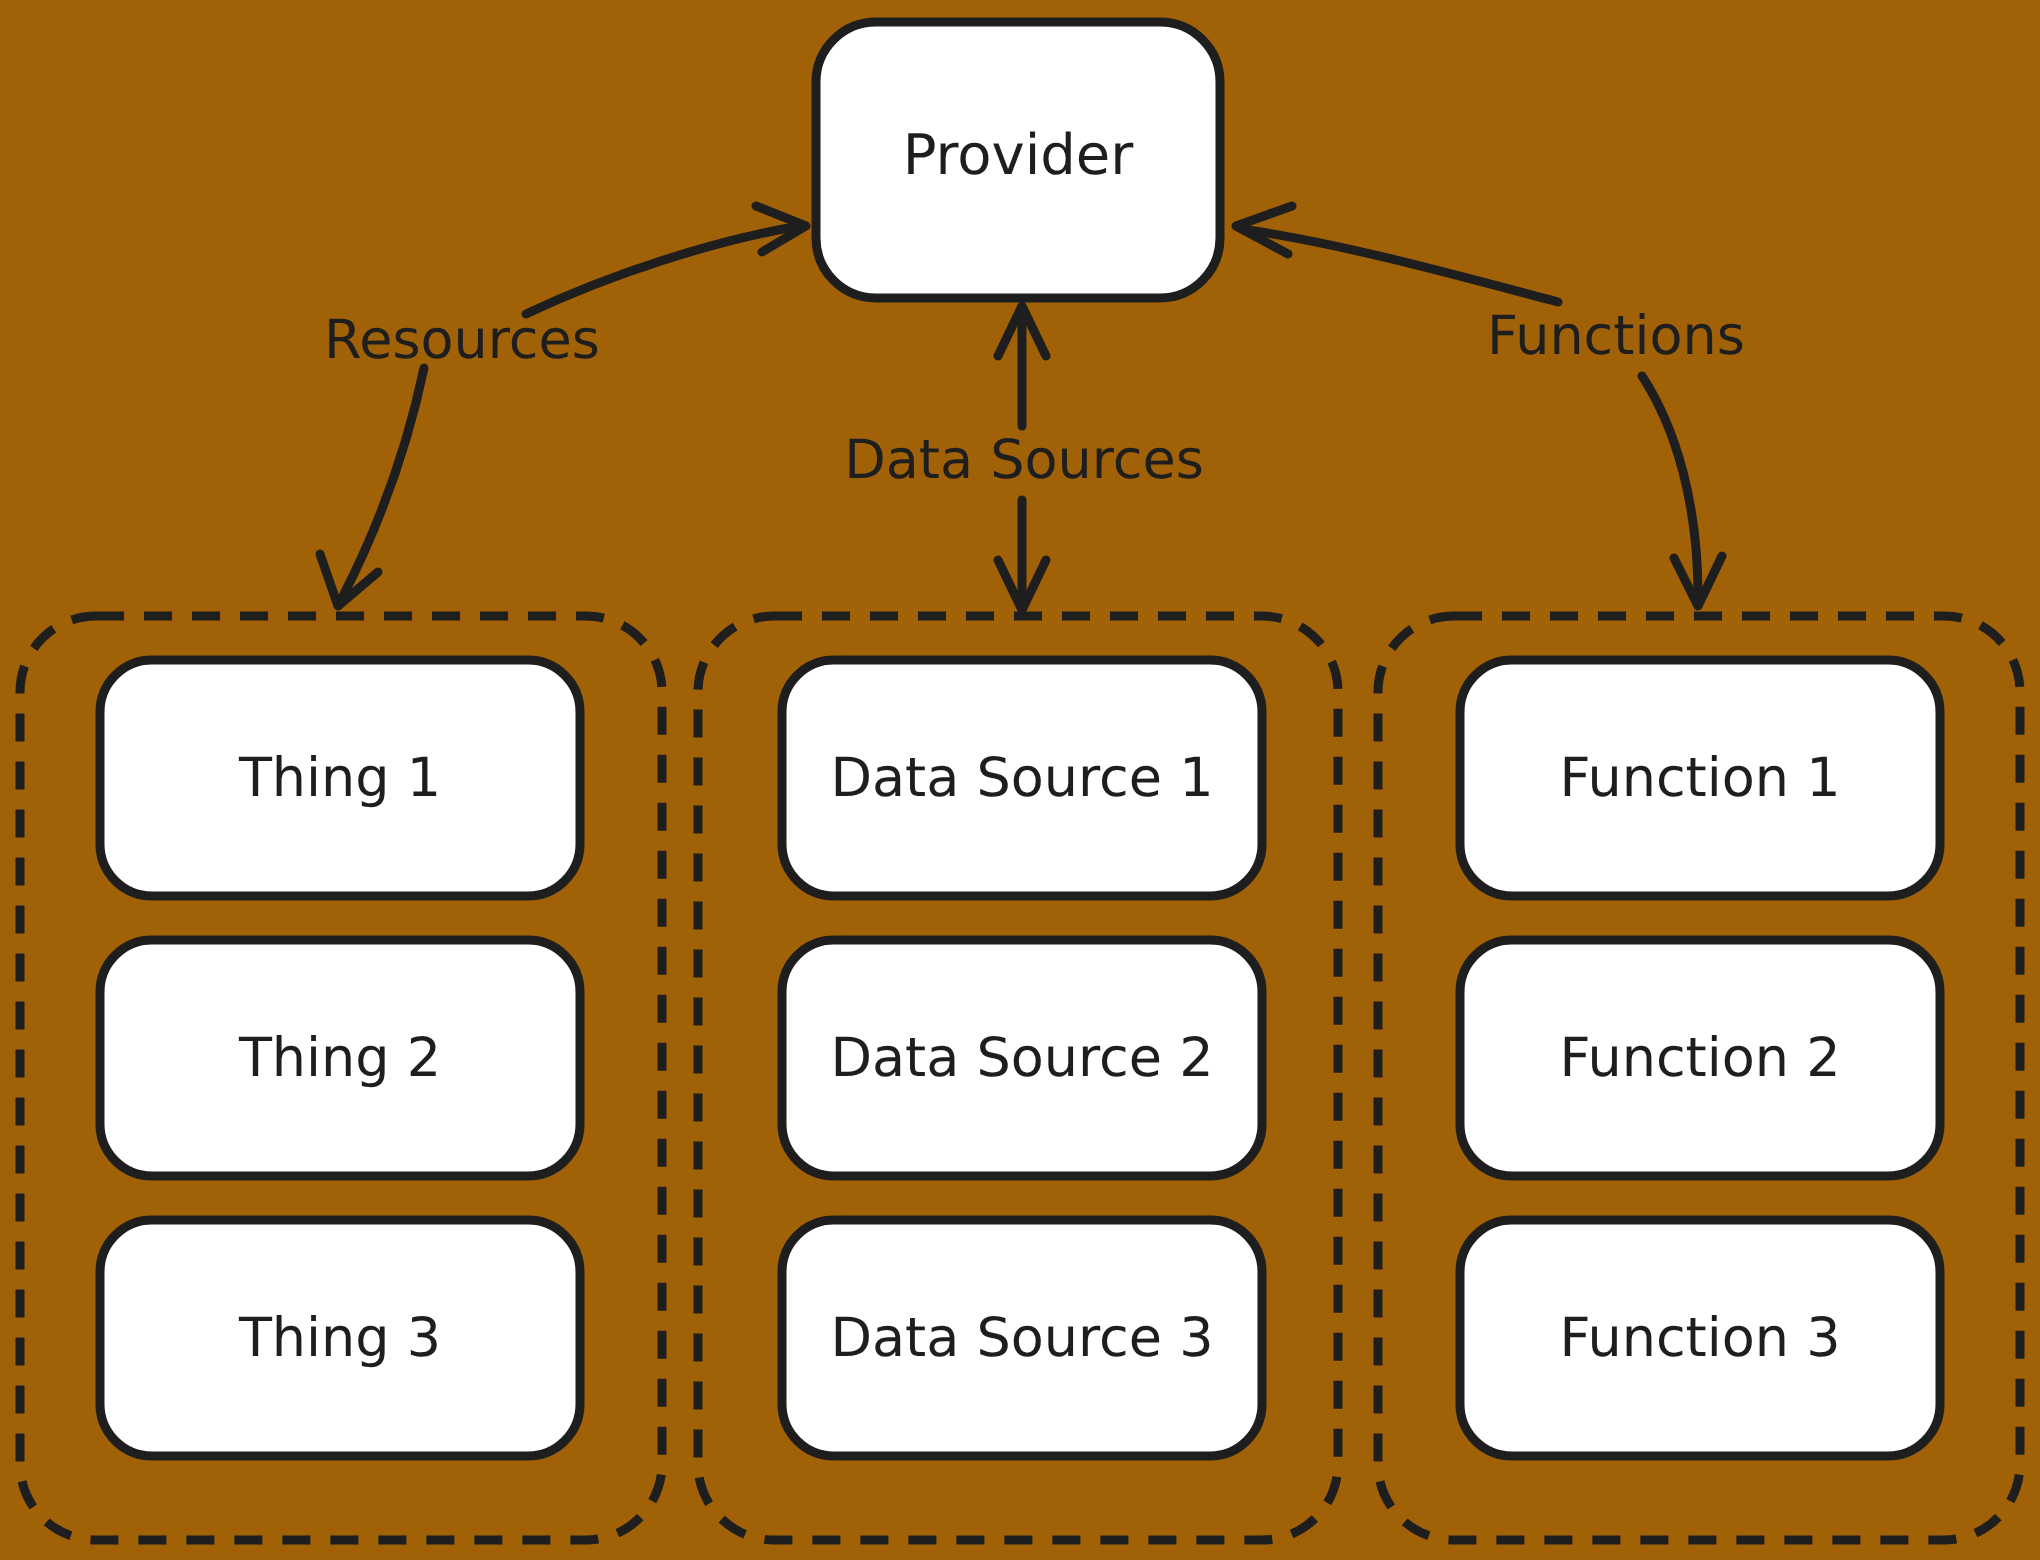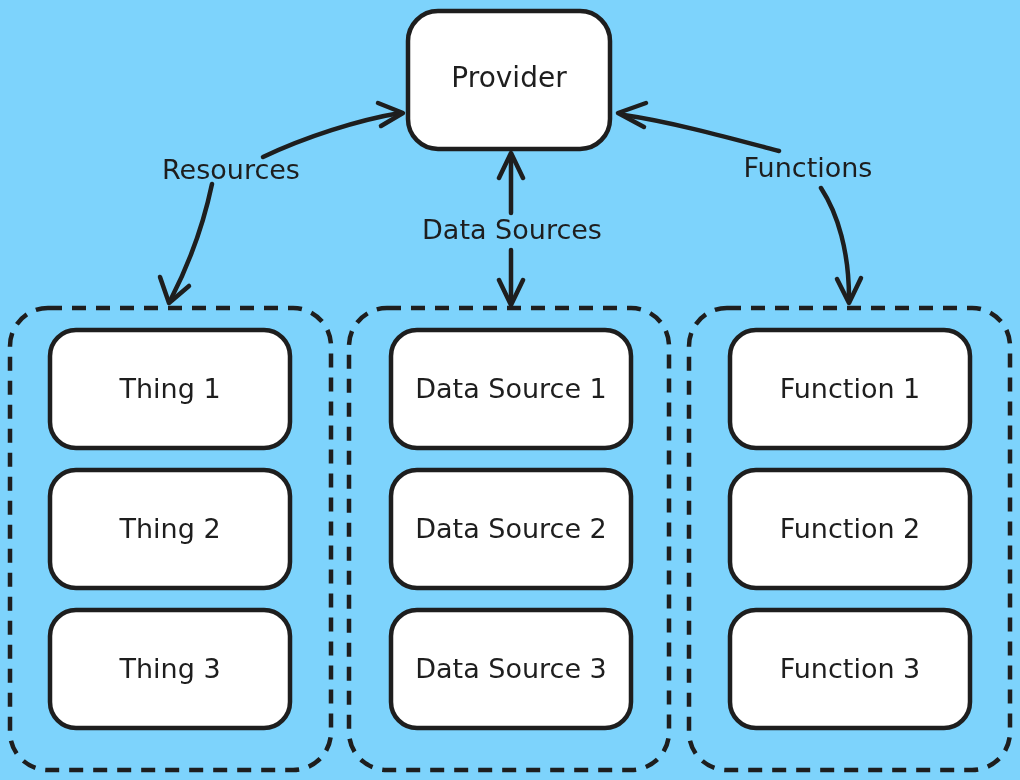--- a/index.html
+++ b/index.html
@@ -4,21 +4,21 @@
 <style>
   html, body {
     margin: 0;
     padding: 0;
     background: #ffffff;
   }
   .canvas {
     position: relative;
     width: 1020px;
     height: 780px;
-    background: #7dd3fc;
+    background: #a16207;
     overflow: hidden;
   }
   svg {
     display: block;
   }
   .shape {
     fill: #ffffff;
     stroke: #1e1e1e;
     stroke-width: 4.5;
     stroke-linecap: round;

